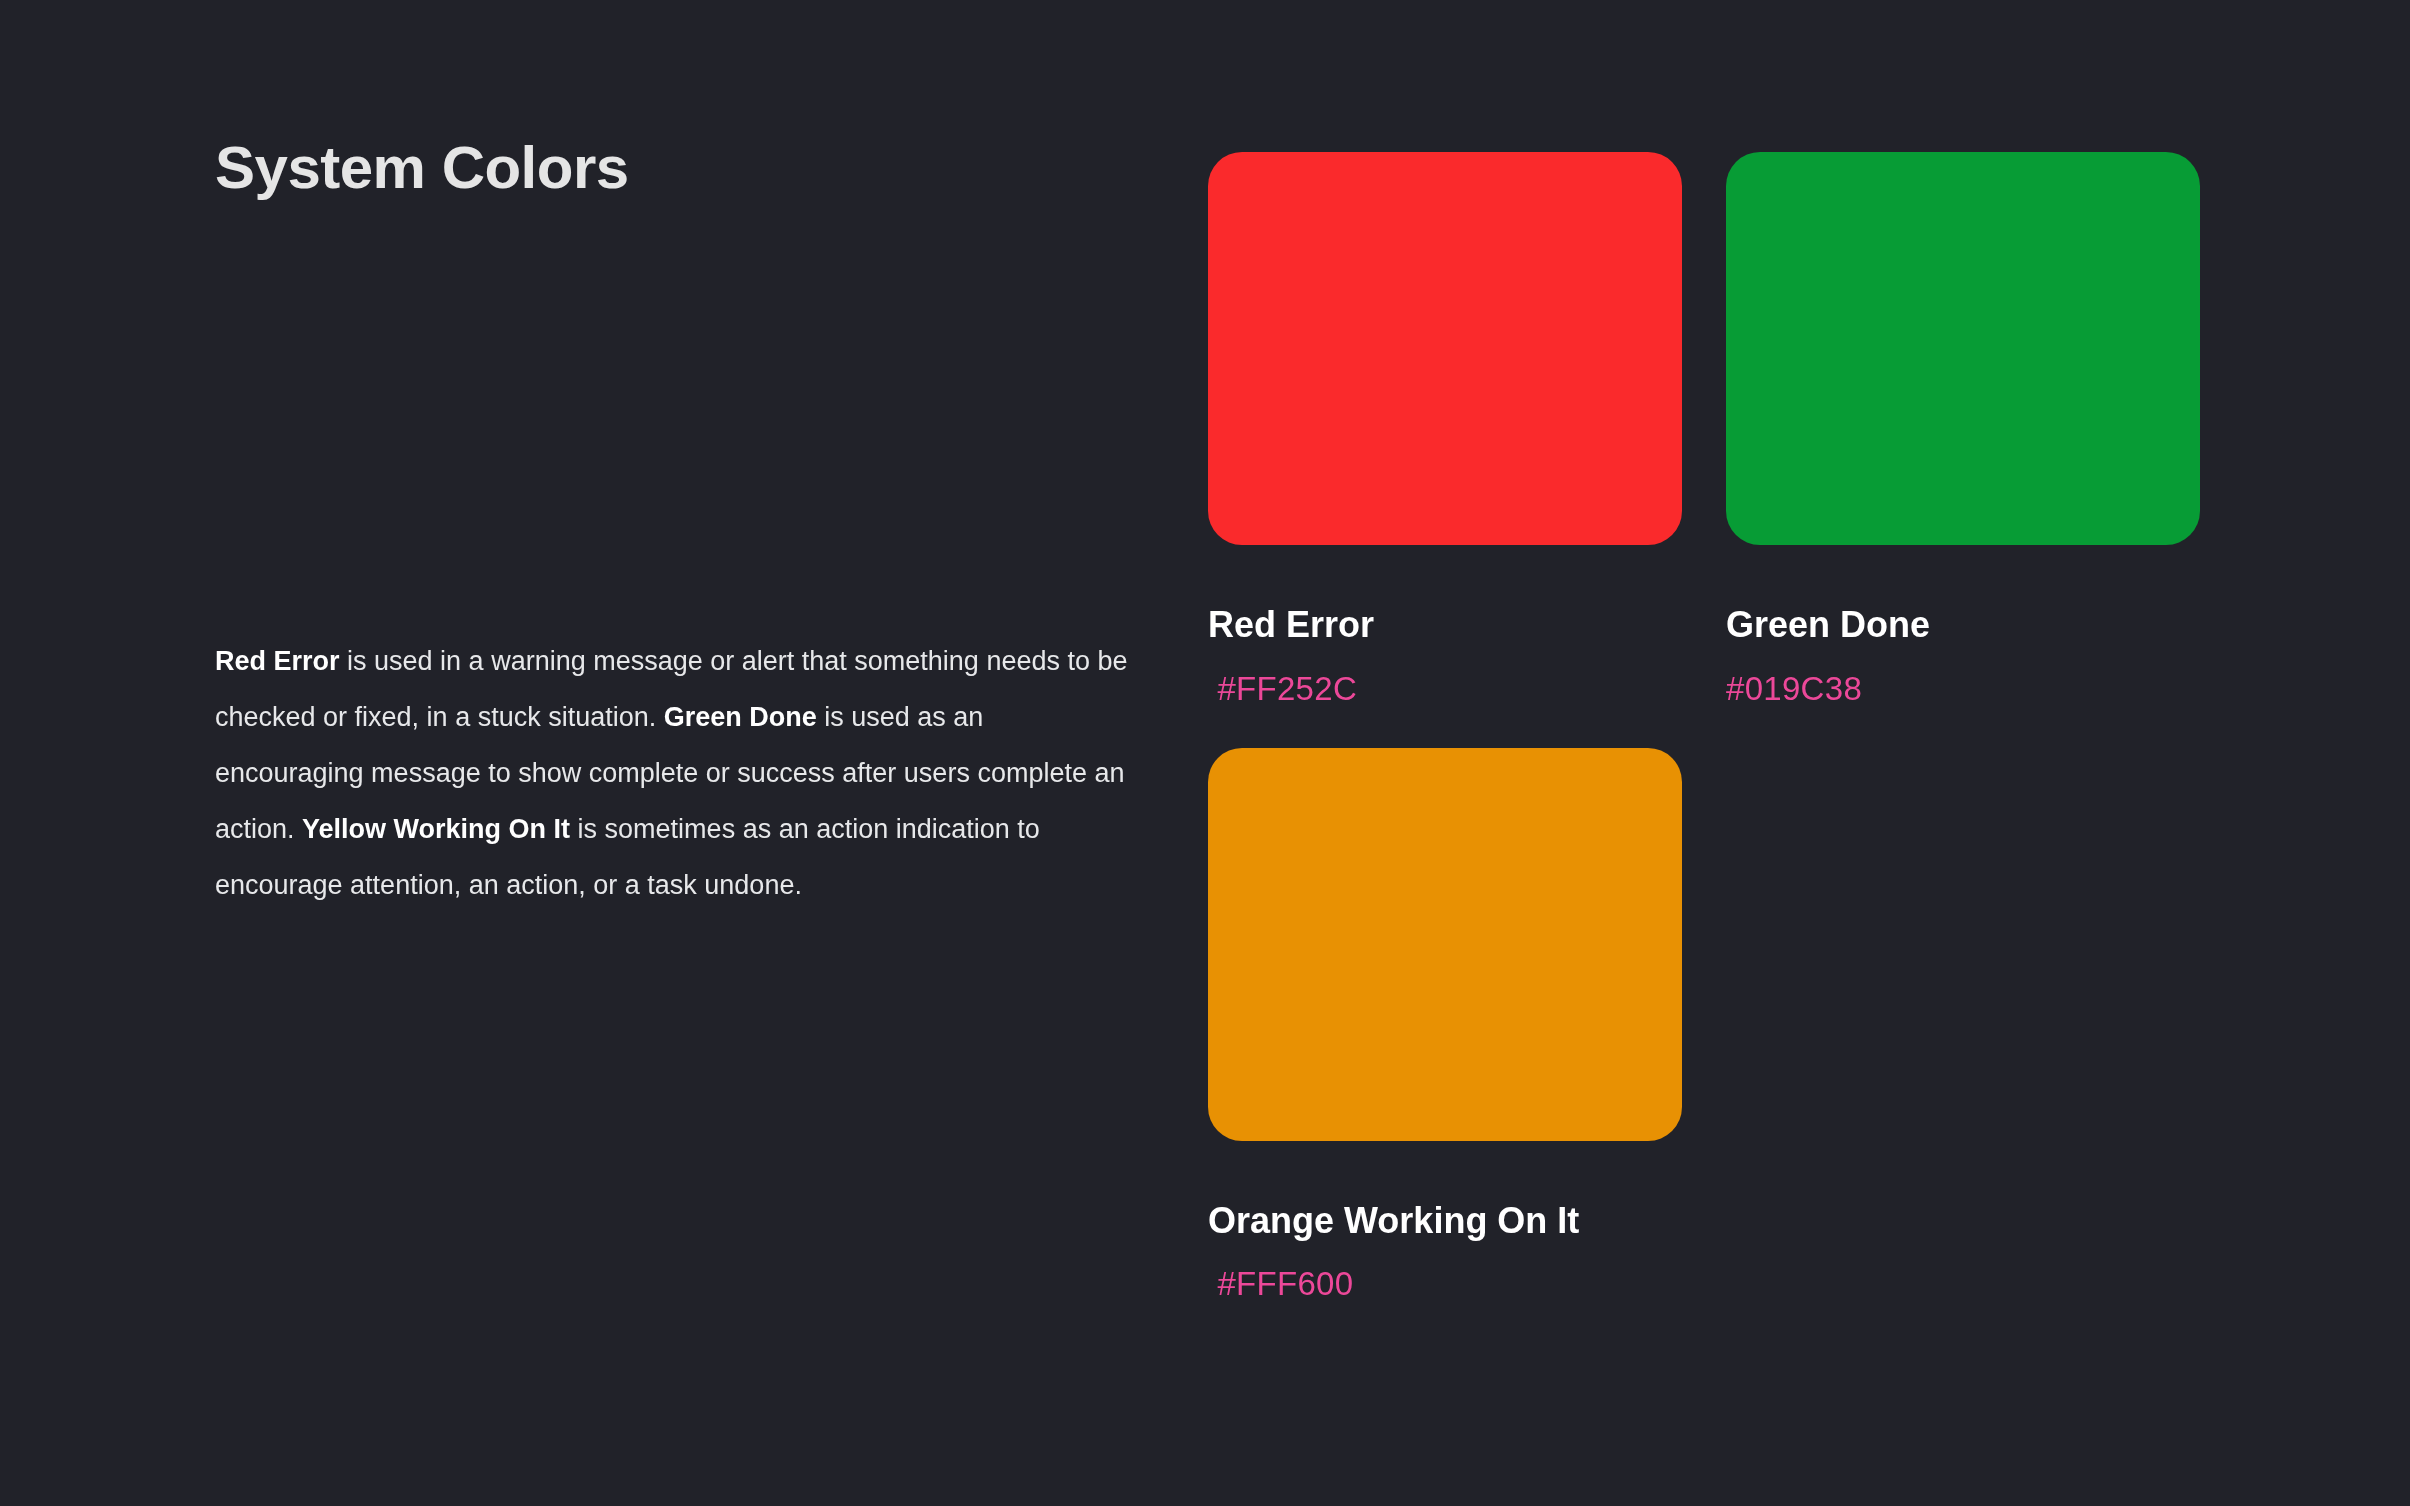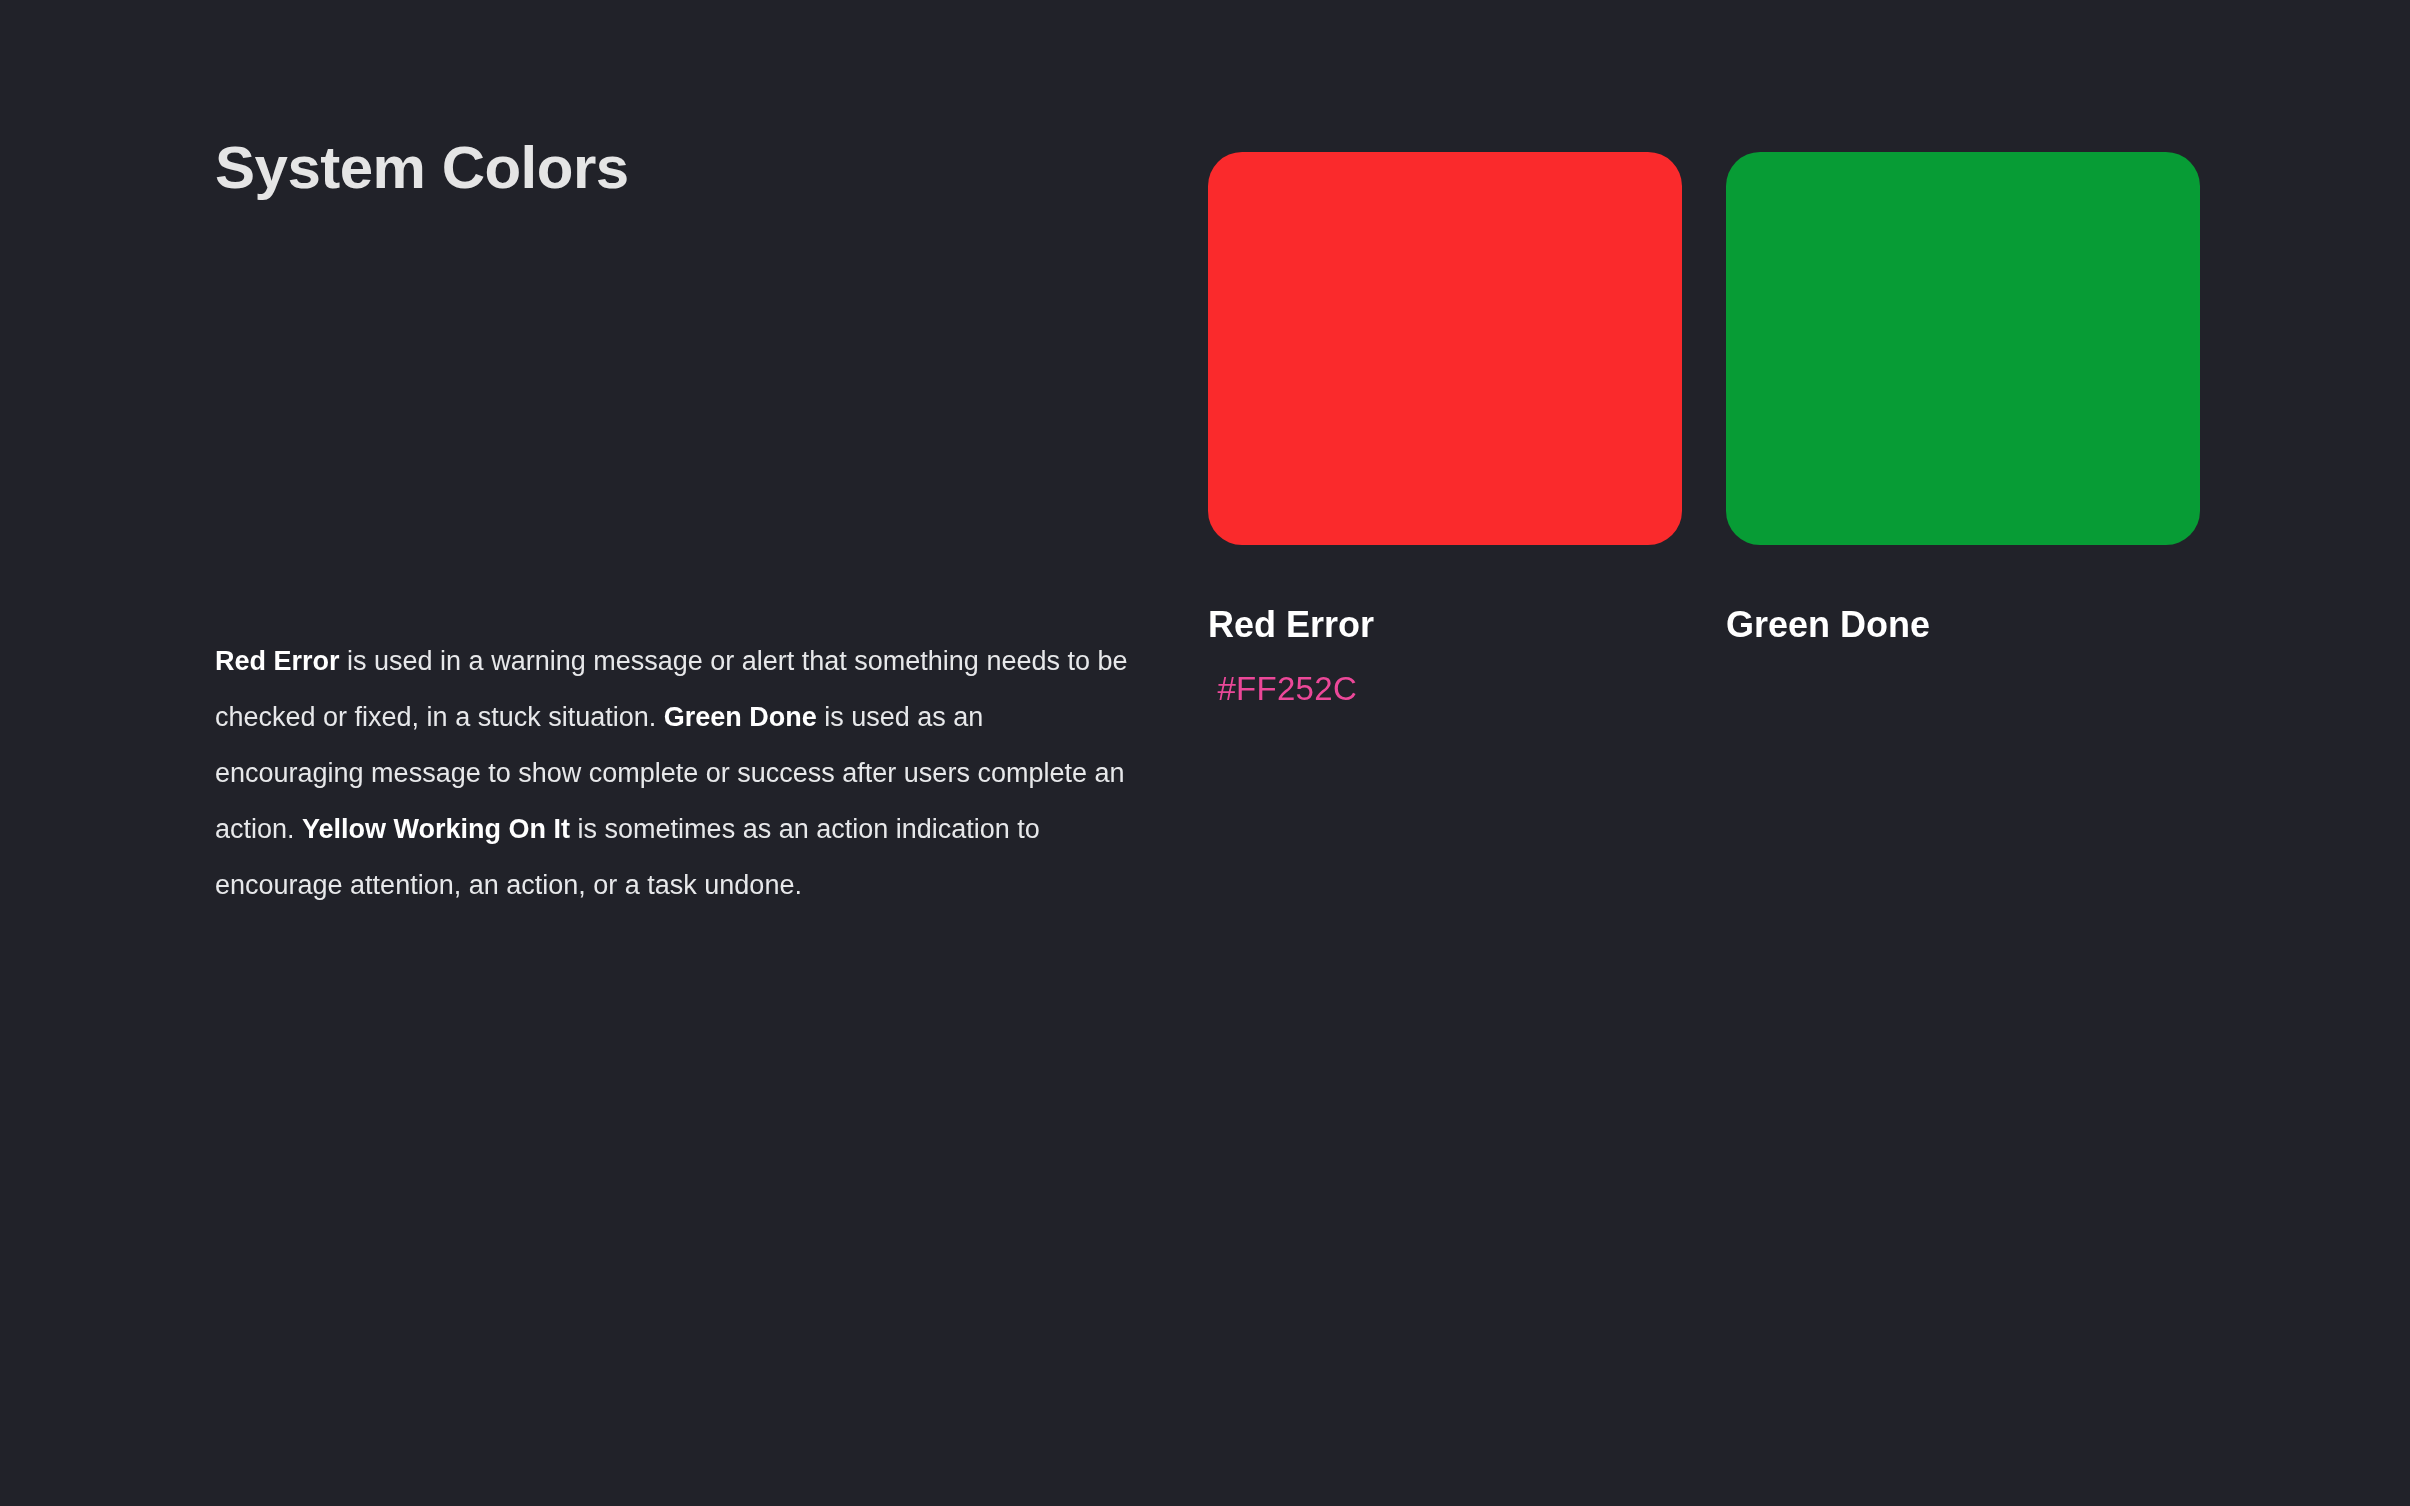--- a/index.html
+++ b/index.html
@@ -125,21 +125,31 @@
 
       <div class="swatch-card">
         <div class="swatch-chip" style="background: rgb(250, 42, 44);"></div>
         <div class="swatch-name">Red Error</div>
         <div class="swatch-hex indented">#FF252C</div>
       </div>
 
       <div class="swatch-card">
         <div class="swatch-chip" style="background: rgb(7, 156, 53);"></div>
         <div class="swatch-name">Green Done</div>
+        <div class="swatch-hex">#019C38</div>
       </div>
 
     </div>
 
+    <div class="swatch-row">
+
+      <div class="swatch-card">
+        <div class="swatch-chip" style="background: rgb(232, 145, 3);"></div>
+        <div class="swatch-name">Orange Working On It</div>
+        <div class="swatch-hex indented">#FFF600</div>
+      </div>
+
+    </div>
 
   </div>
 
 </div>
 
 
 </body></html>

